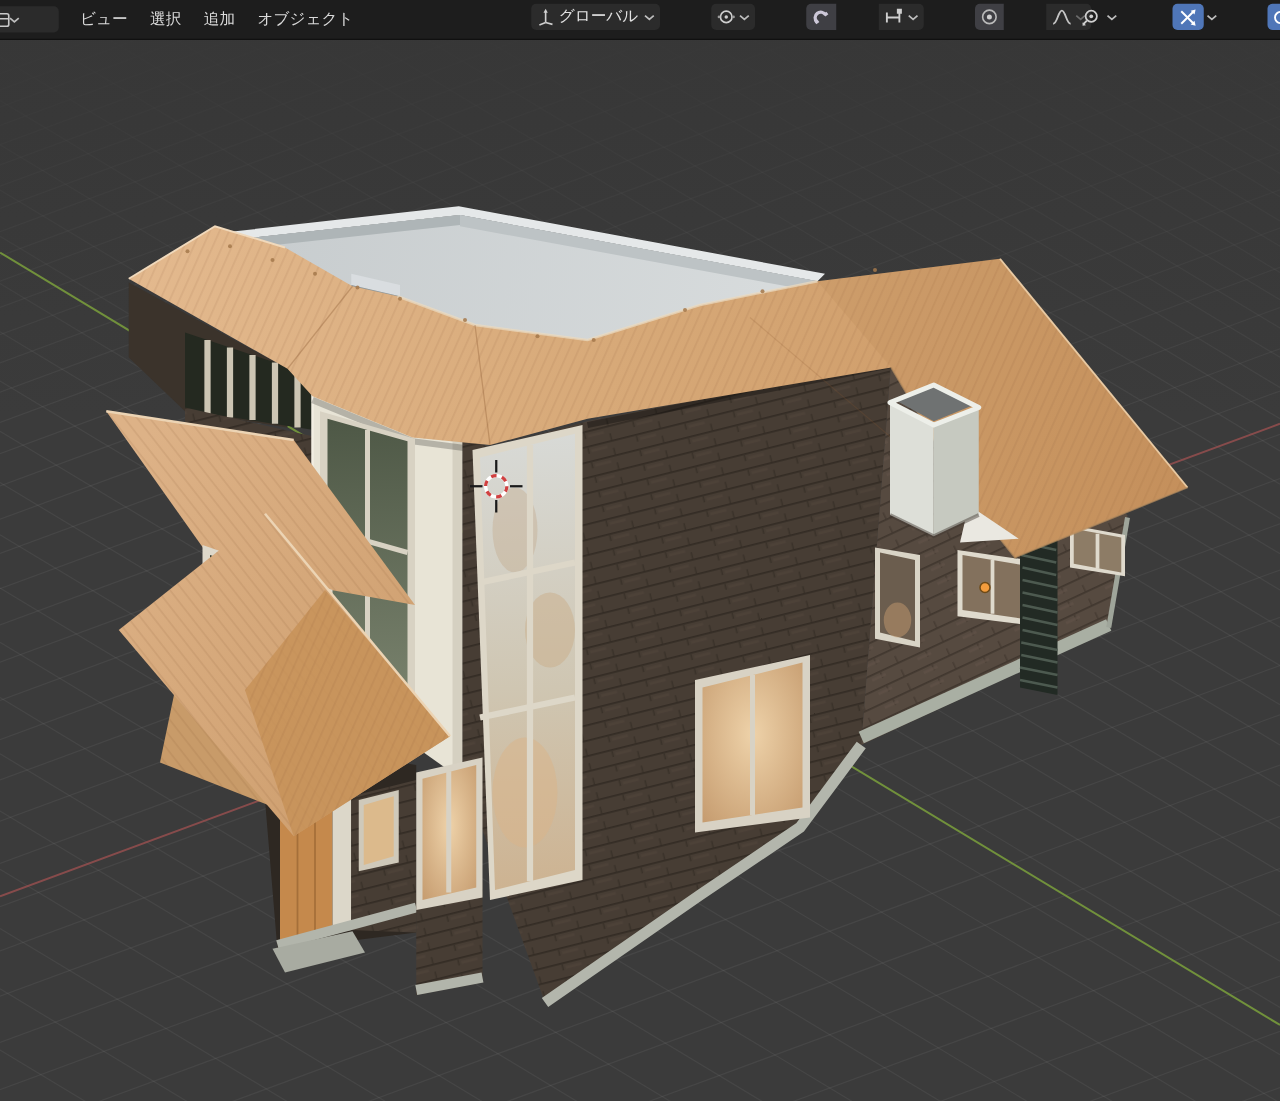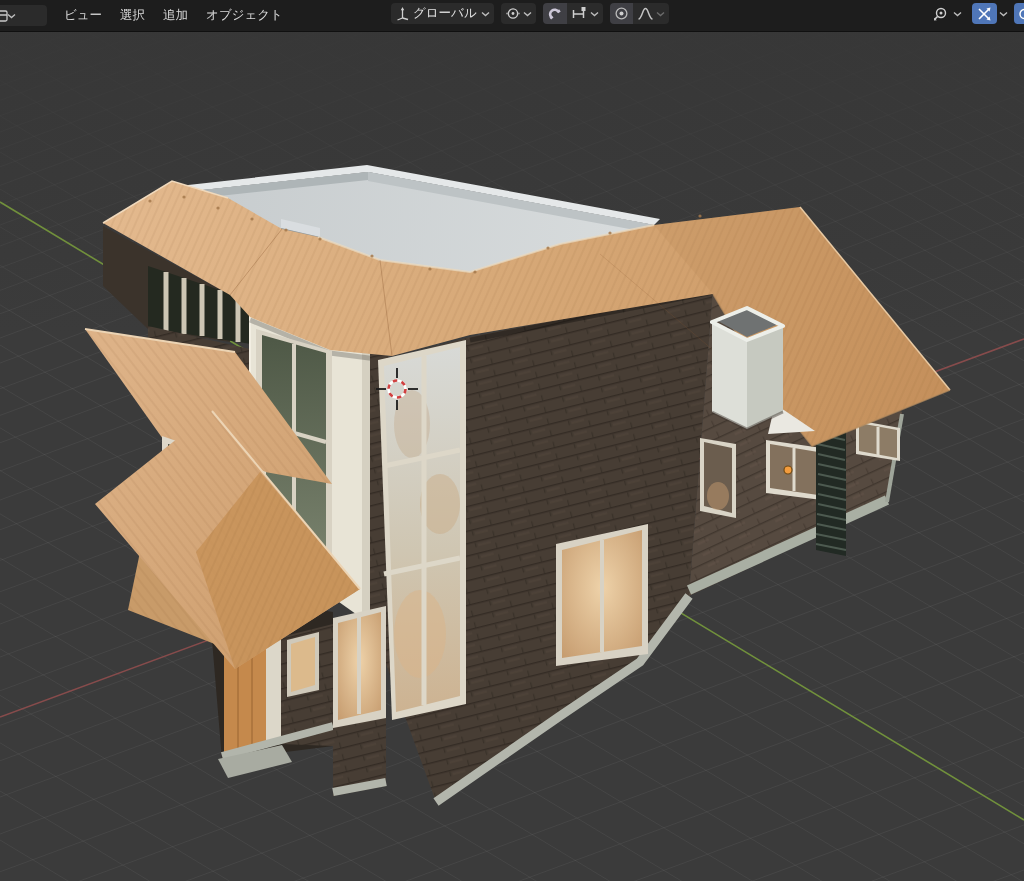--- a/index.html
+++ b/index.html
@@ -12,21 +12,21 @@
     color:#d8d8d8;font-size:12.5px;white-space:nowrap;z-index:5;
   }
   .hbtn{display:flex;align-items:center;gap:3px;height:21px;padding:0 5px;border-radius:4px;background:transparent;}
   .hbtn.box{background:#2b2b2b;}
   .menu-item{padding:0 9px;height:24px;display:flex;align-items:center;color:#dadada;cursor:default;}
   .editor-type{width:42px;overflow:hidden;margin-right:8px;display:flex;align-items:center;height:21px;background:#2b2b2b;border-radius:0 4px 4px 0;padding-left:0;}
   .editor-type svg{margin-left:-7px;}
   .center-cluster{position:absolute;left:391px;top:3px;display:flex;align-items:center;gap:7px;}
   .right-cluster{position:absolute;right:-14px;top:3px;display:flex;align-items:center;gap:6px;}
   .grp{display:flex;align-items:center;}
-  .grp .seg{display:flex;align-items:center;background:#2b2b2b;height:21px;padding:0 4px;}
+  .grp .seg{display:flex;align-items:center;background:#2b2b2b;height:21px;padding:0 4px;margin-left:34px;}
   .grp .seg:first-child{border-radius:4px 0 0 4px;}
   .grp .seg:last-child{border-radius:0 4px 4px 0;}
   .grp .seg.only{border-radius:4px;}
   .grp .seg.lit{background:#3f3f44;}
   .grp .seg.blue{background:#4f76b8;}
   .orient-label{color:#e2e2e2;padding:0 2px 0 3px;}
   .chev{display:inline-block;margin-left:2px;}
   
   .viewport{position:relative;width:1024px;height:853px;background:#3b3b3b;}
   svg{display:block;}

